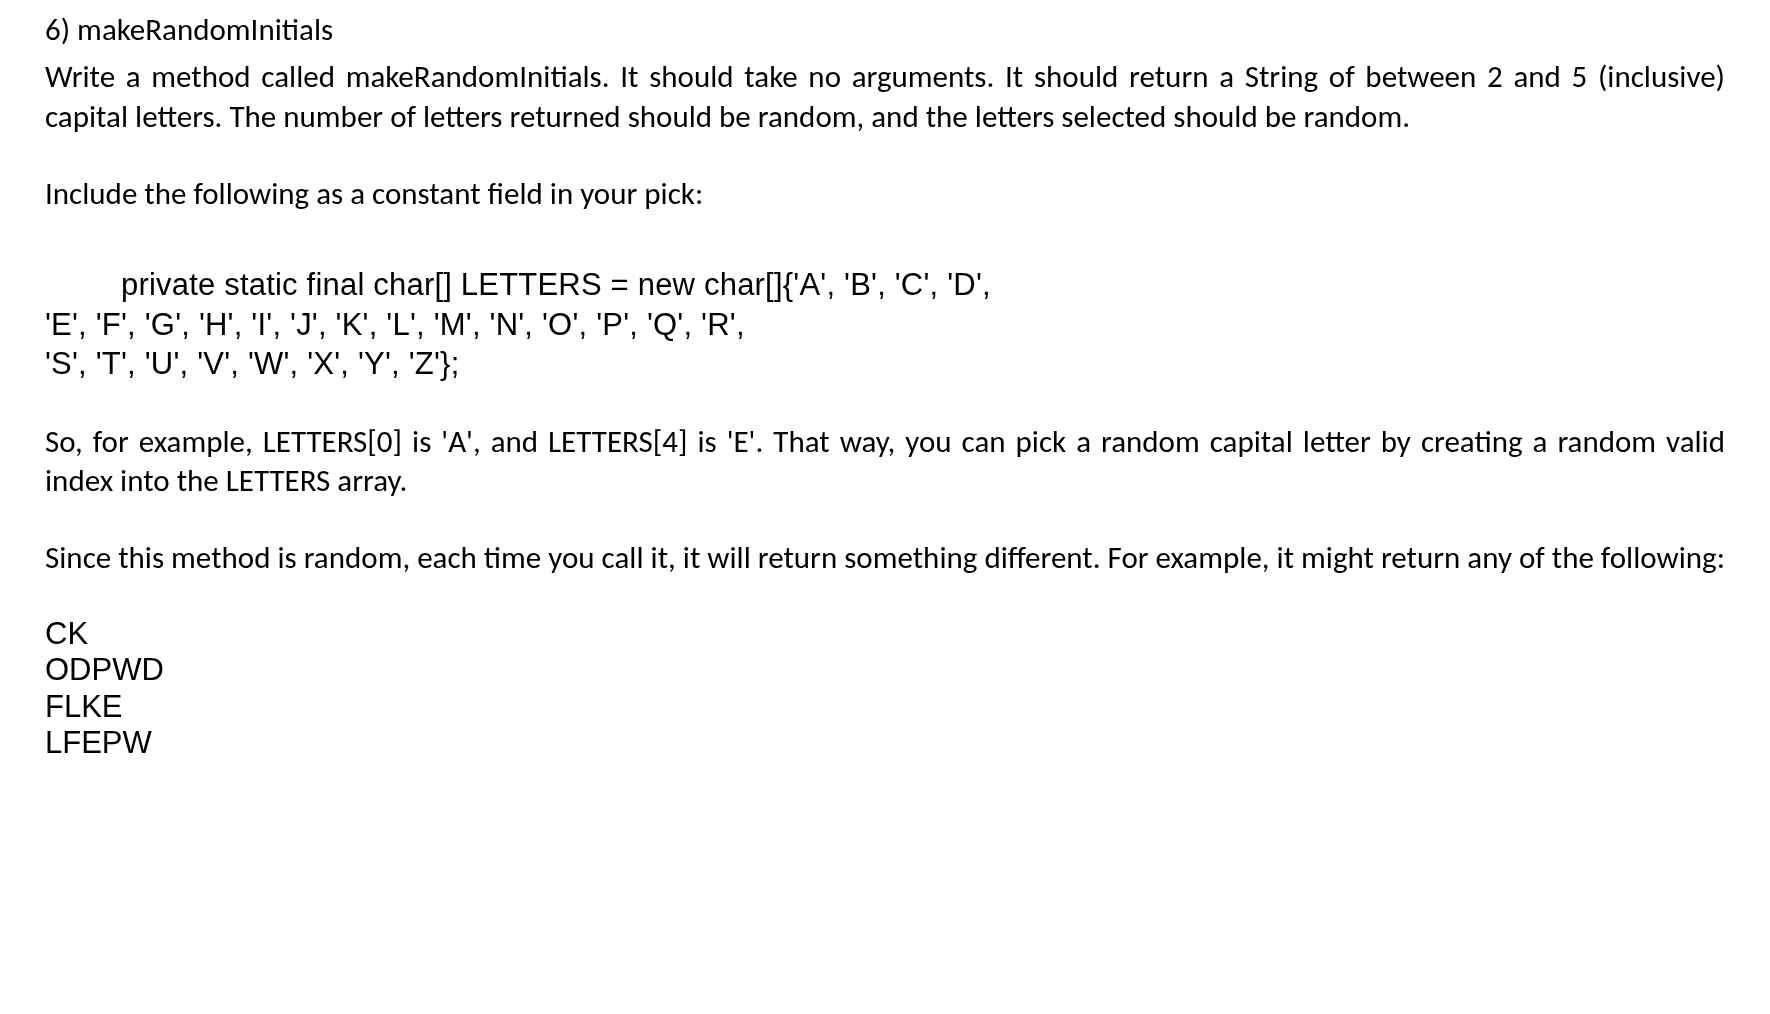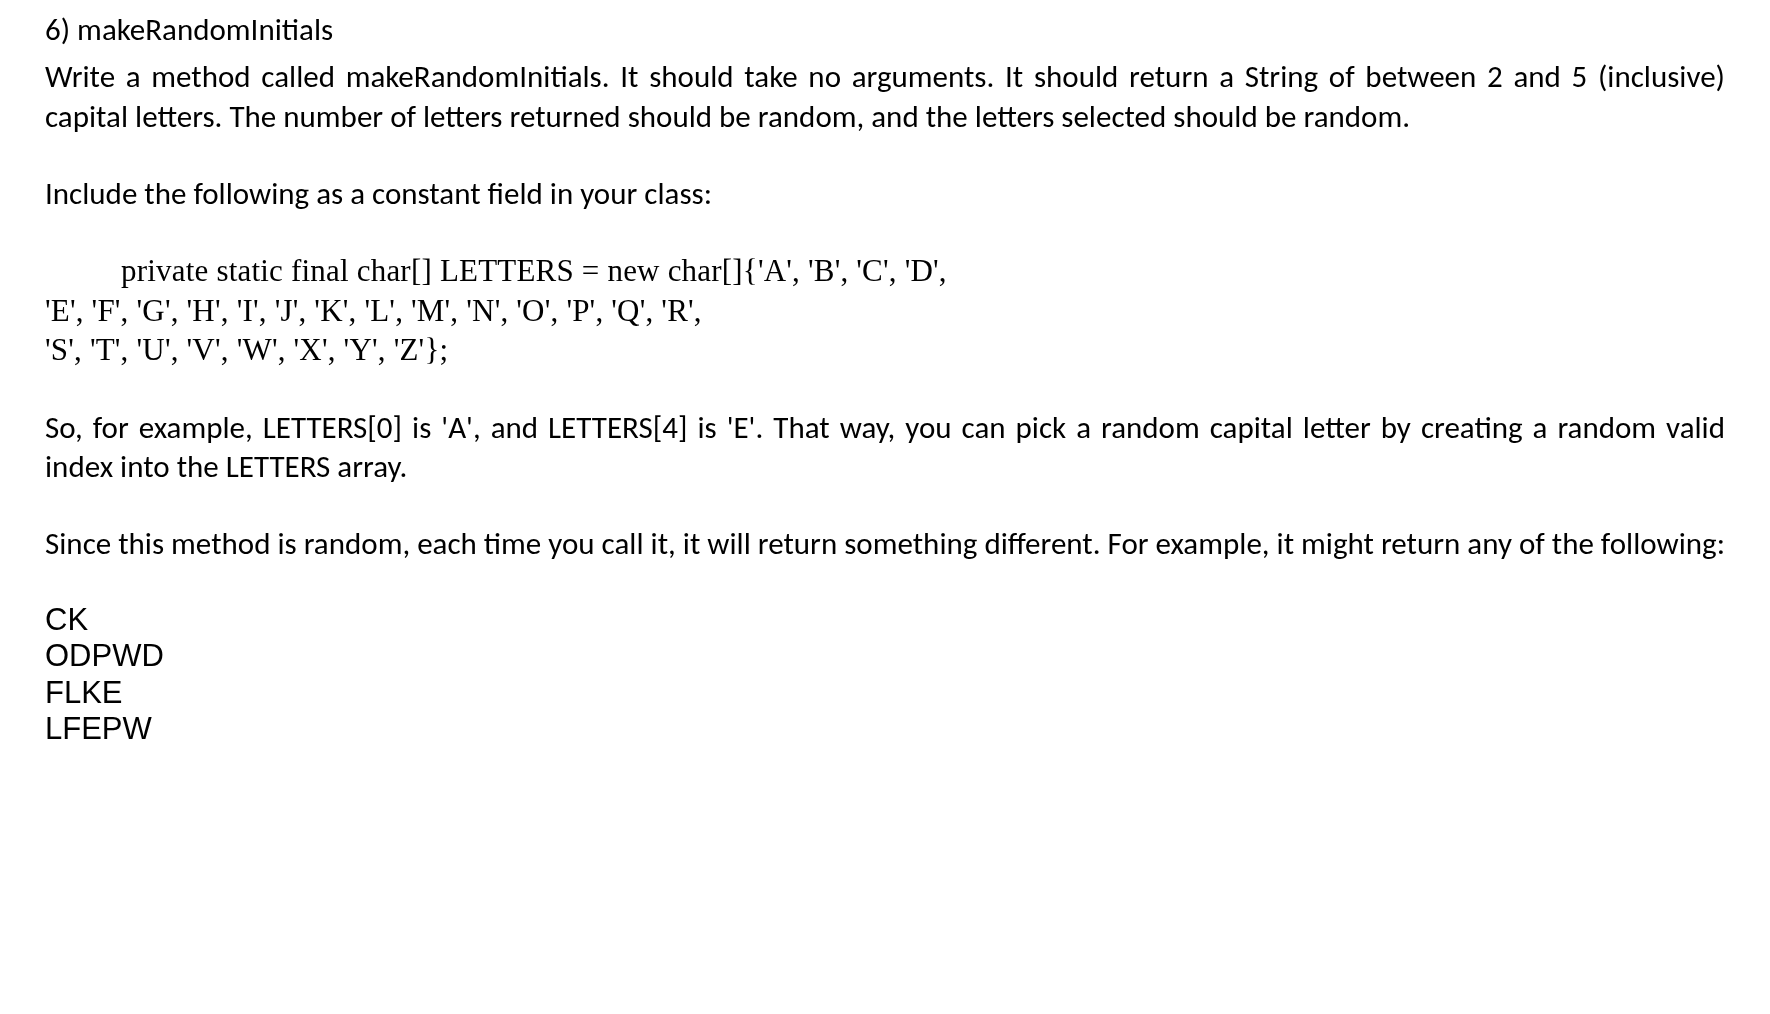--- a/index.html
+++ b/index.html
@@ -22,23 +22,23 @@
     }
     .para {
       text-align: justify;
       margin-bottom: 0;
     }
     .para-spaced {
       margin-top: 38px;
       text-align: justify;
     }
     .code-block {
-      font-family: Liberation Serif, serif;
+      font-family: Liberation Sans, sans-serif;
       font-size: 31px;
-      margin-top: 38px;
+      margin-top: 52px;
       white-space: pre-wrap;
       text-align: justify;
       text-align-last: left;
       letter-spacing: 0.2px;
     }
     .code-indent {
       padding-left: 76px;
     }
     .examples {
       font-family: Liberation Sans, sans-serif;
@@ -50,21 +50,21 @@
       display: block;
     }
   </style>
 </head>
 <body>
 
 <div class="heading">6) makeRandomInitials</div>
 
 <div class="para">Write a method called makeRandomInitials. It should take no arguments. It should return a String of between 2 and 5 (inclusive) capital letters. The number of letters returned should be random, and the letters selected should be random.</div>
 
-<div class="para-spaced">Include the following as a constant field in your class:</div>
+<div class="para-spaced">Include the following as a constant field in your pick:</div>
 
 <div class="code-block"><span class="code-indent">private static final char[] LETTERS = new char[]{'A', 'B', 'C', 'D',</span>
 <span>'E', 'F', 'G', 'H', 'I', 'J', 'K', 'L', 'M', 'N', 'O', 'P', 'Q', 'R',</span>
 <span>'S', 'T', 'U', 'V', 'W', 'X', 'Y', 'Z'};</span></div>
 
 <div class="para-spaced">So, for example, LETTERS[0] is 'A', and LETTERS[4] is 'E'. That way, you can pick a random capital letter by creating a random valid index into the LETTERS array.</div>
 
 <div class="para-spaced">Since this method is random, each time you call it, it will return something different. For example, it might return any of the following:</div>
 
 <div class="examples">

